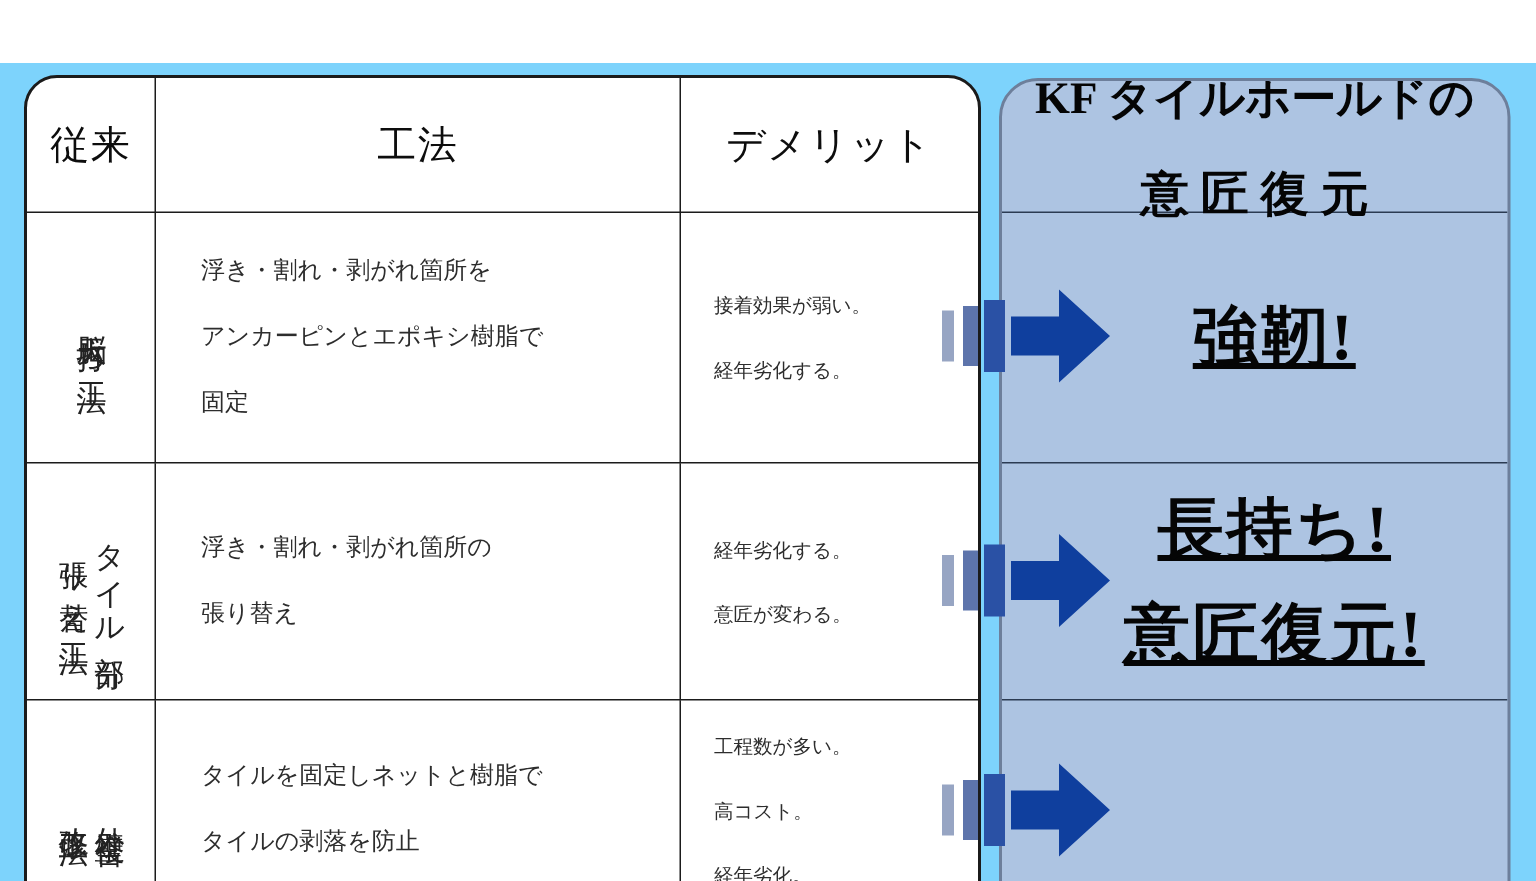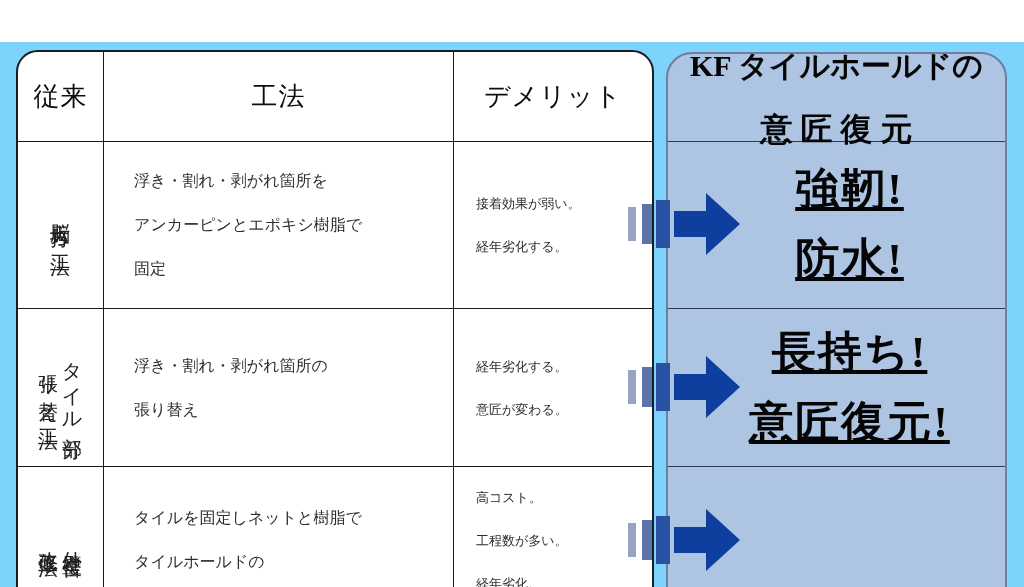--- a/index.html
+++ b/index.html
@@ -85,38 +85,37 @@
     </div>
 
     <div class="cell no-b">
       <div class="vname">
         <span style="display:block">外壁複合</span>
         <span style="display:block">改修工法</span>
       </div>
     </div>
     <div class="cell txtcell no-b">
       <div class="bline">タイルを固定しネットと樹脂で</div>
-      <div class="bline">タイルホールドの</div>
+      <div class="bline">タイルの剥落を防止</div>
     </div>
     <div class="cell txtcell demcell no-r no-b">
+      <div class="dline">工程数が多い。</div>
       <div class="dline">高コスト。</div>
-      <div class="dline">工程数が多い。</div>
       <div class="dline">経年劣化。</div>
     </div>
   </div>
 
   <div class="panel">
     <div class="psec ptitle">
       <div class="l1">KF タイルホールドの</div>
       <div class="l2">意匠復元</div>
     </div>
     <div class="psec">
       <div class="merit">
         <div>強靭!</div>
-        <div>防水!</div>
       </div>
     </div>
     <div class="psec">
       <div class="merit">
         <div>長持ち!</div>
         <div>意匠復元!</div>
       </div>
     </div>
   </div>
 

